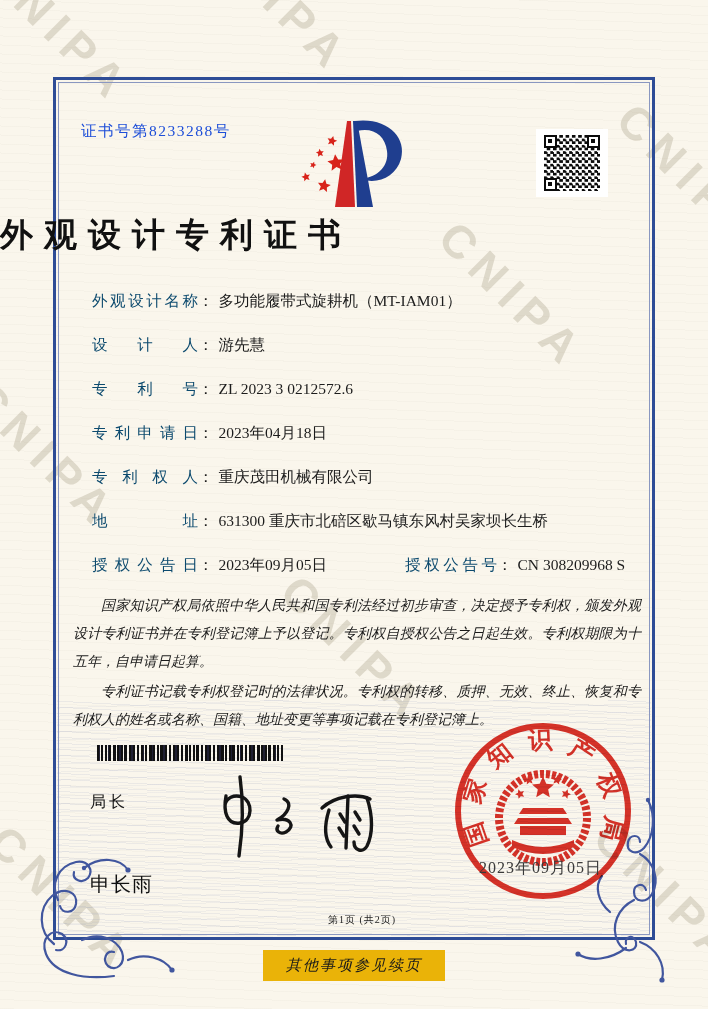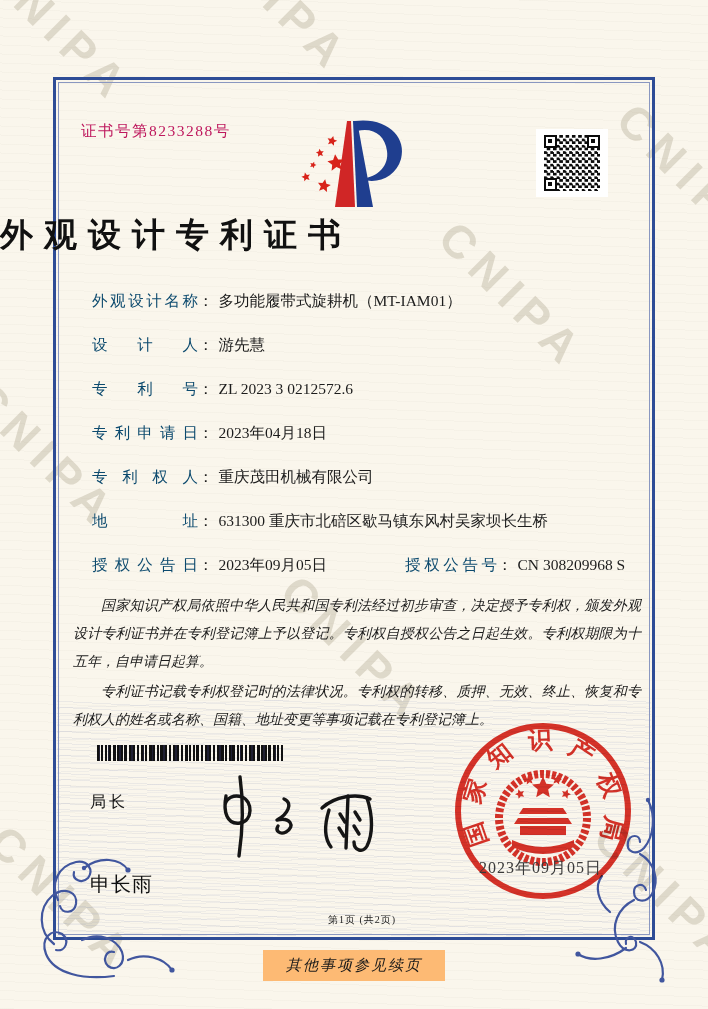--- a/index.html
+++ b/index.html
@@ -29,21 +29,21 @@
   .wavezone{
     position:absolute;left:57px;top:700px;width:594px;height:236px;z-index:2;
     background-image:
       repeating-linear-gradient(3deg, rgba(100,115,170,.10) 0 1px, transparent 1px 6px),
       repeating-linear-gradient(-2deg, rgba(100,115,170,.07) 0 1px, transparent 1px 8px);
   }
   .flourish{position:absolute;z-index:6;}
   
   .certno{
     position:absolute;left:81px;top:121px;z-index:5;
-    font-size:15.5px;letter-spacing:1.5px;color:#be185d;
+    font-size:15.5px;letter-spacing:1.5px;color:#1d4ed8;
   }
   .logo{position:absolute;left:289px;top:116px;width:130px;height:94px;z-index:5;}
   .qrbox{
     position:absolute;left:536px;top:129px;width:72px;height:68px;background:#fff;
     z-index:5;display:flex;align-items:center;justify-content:center;
   }
   .qr{
     position:relative;width:56px;height:56px;
     background:repeating-conic-gradient(#0b0b0b 0% 25%, #ffffff 0% 50%);
     background-size:6.3px 6.3px;
@@ -96,21 +96,21 @@
   .seal-date{
     position:absolute;left:479px;top:858px;z-index:8;
     font-size:16px;letter-spacing:1px;color:#3a3a3a;white-space:nowrap;
   }
   .page-num{
     position:absolute;left:16px;right:0;top:913px;text-align:center;z-index:5;
     font-size:10px;letter-spacing:1px;color:#222;
   }
   .cont-note{
     position:absolute;left:263px;top:950px;width:182px;height:31px;z-index:8;
-    background:#fdba74;display:flex;align-items:center;justify-content:center;
+    background:#eab308;display:flex;align-items:center;justify-content:center;
     font-size:15px;letter-spacing:2px;color:#1a1a1a;font-style:italic;
   }
 </style>
 </head>
 <body>
 
 <span class="wm" style="left:-34px;top:2px;">CNIPA</span>
 <span class="wm" style="left:185px;top:-28px;">CNIPA</span>
 <span class="wm" style="left:420px;top:268px;">CNIPA</span>
 <span class="wm" style="left:598px;top:150px;">CNIPA</span>

